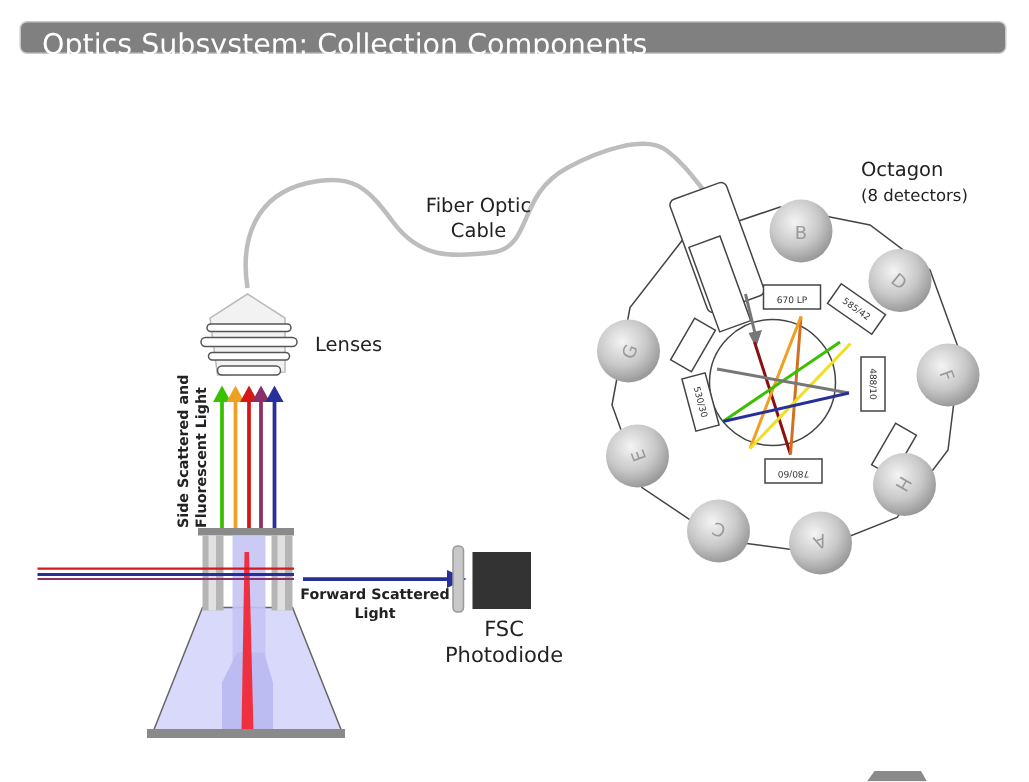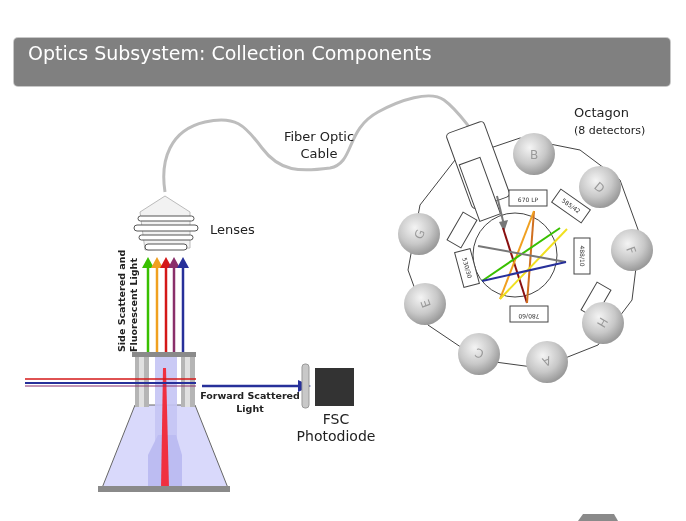--- a/index.html
+++ b/index.html
@@ -1,17 +1,17 @@
 <!DOCTYPE html>
 <html><head>
 <meta charset="utf-8">
 <style>
   html,body{margin:0;padding:0;background:#fff;}
   body{width:686px;height:521px;position:relative;overflow:hidden;font-family:"DejaVu Sans","Liberation Sans",sans-serif;}
-  .title-bar{position:absolute;left:14px;top:15px;width:656px;height:48px;background:#808080;border-radius:4px;box-shadow:0 0 0 1px #c8c8c8;margin-top:23px;}
+  .title-bar{position:absolute;left:14px;top:15px;width:656px;height:20px;background:#808080;border-radius:4px;box-shadow:0 0 0 1px #c8c8c8;}
   .title-text{position:absolute;left:14px;top:3px;color:#fff;font-size:19px;line-height:24px;white-space:nowrap;}
   svg{position:absolute;left:0;top:0;}
   .lbl{font-family:"DejaVu Sans","Liberation Sans",sans-serif;fill:#222;}
 </style>
 </head>
 <body>
 
 <div class="title-bar">
   <span class="title-text">Optics Subsystem: Collection Components</span>
 </div>

